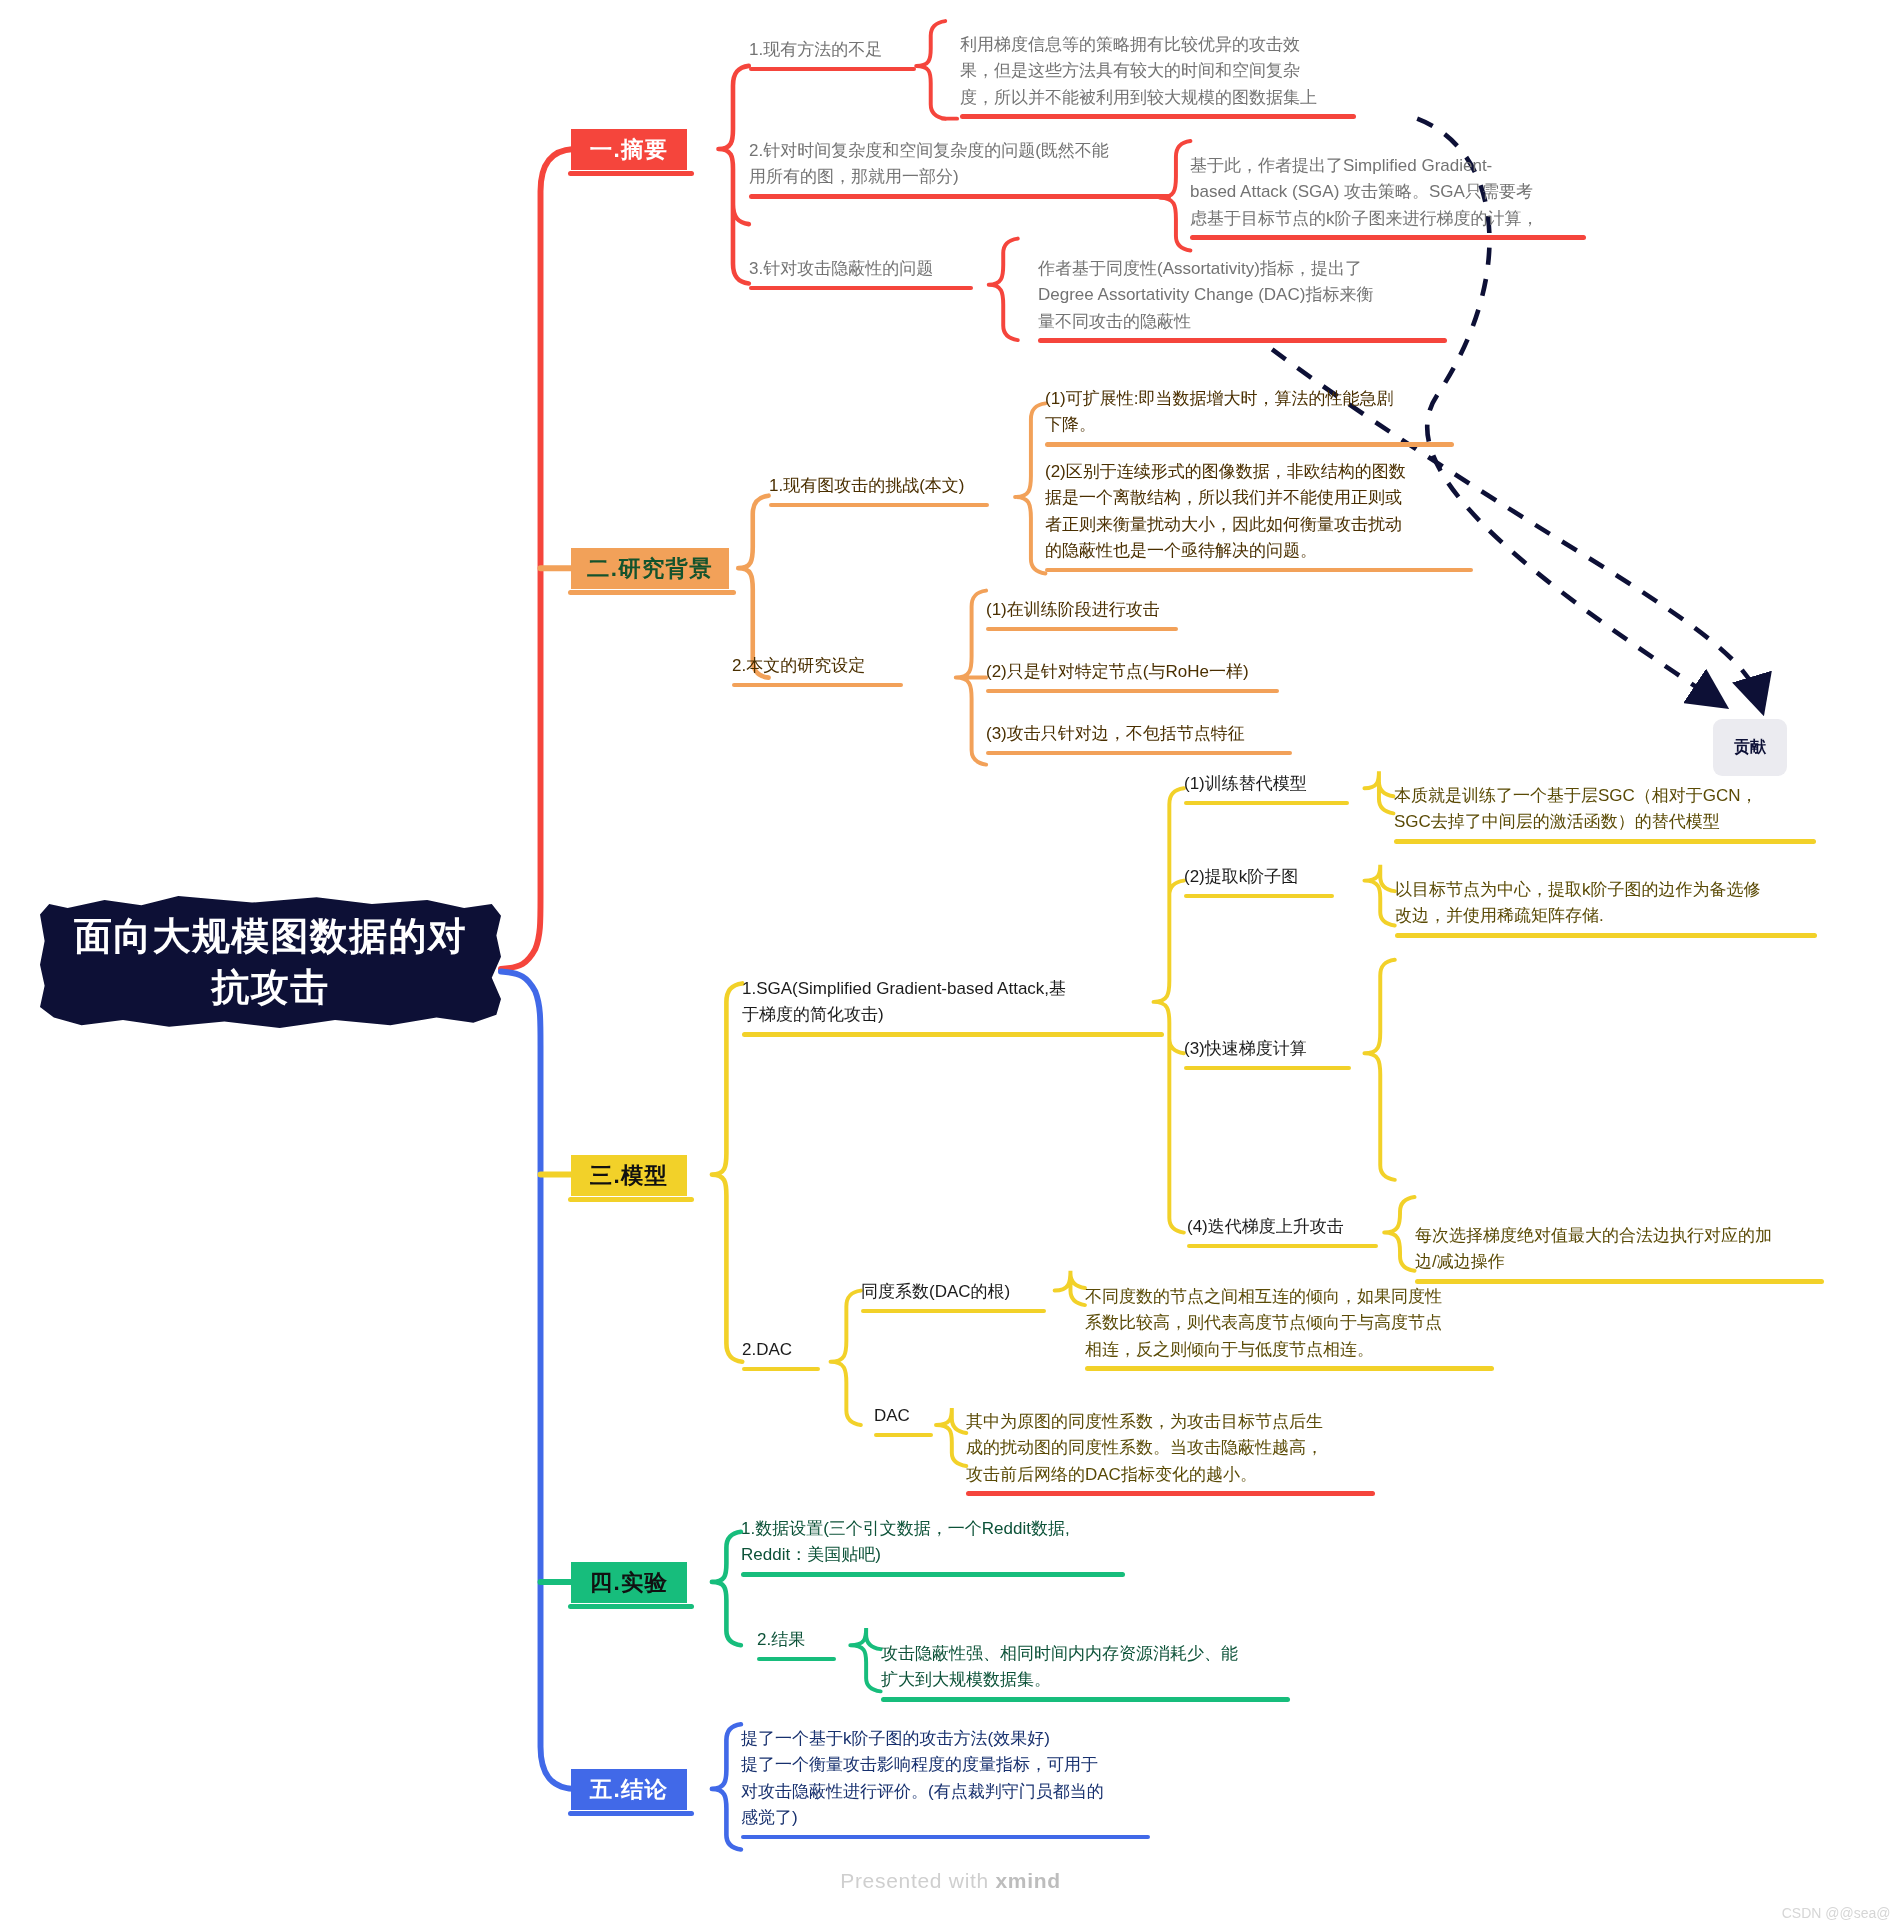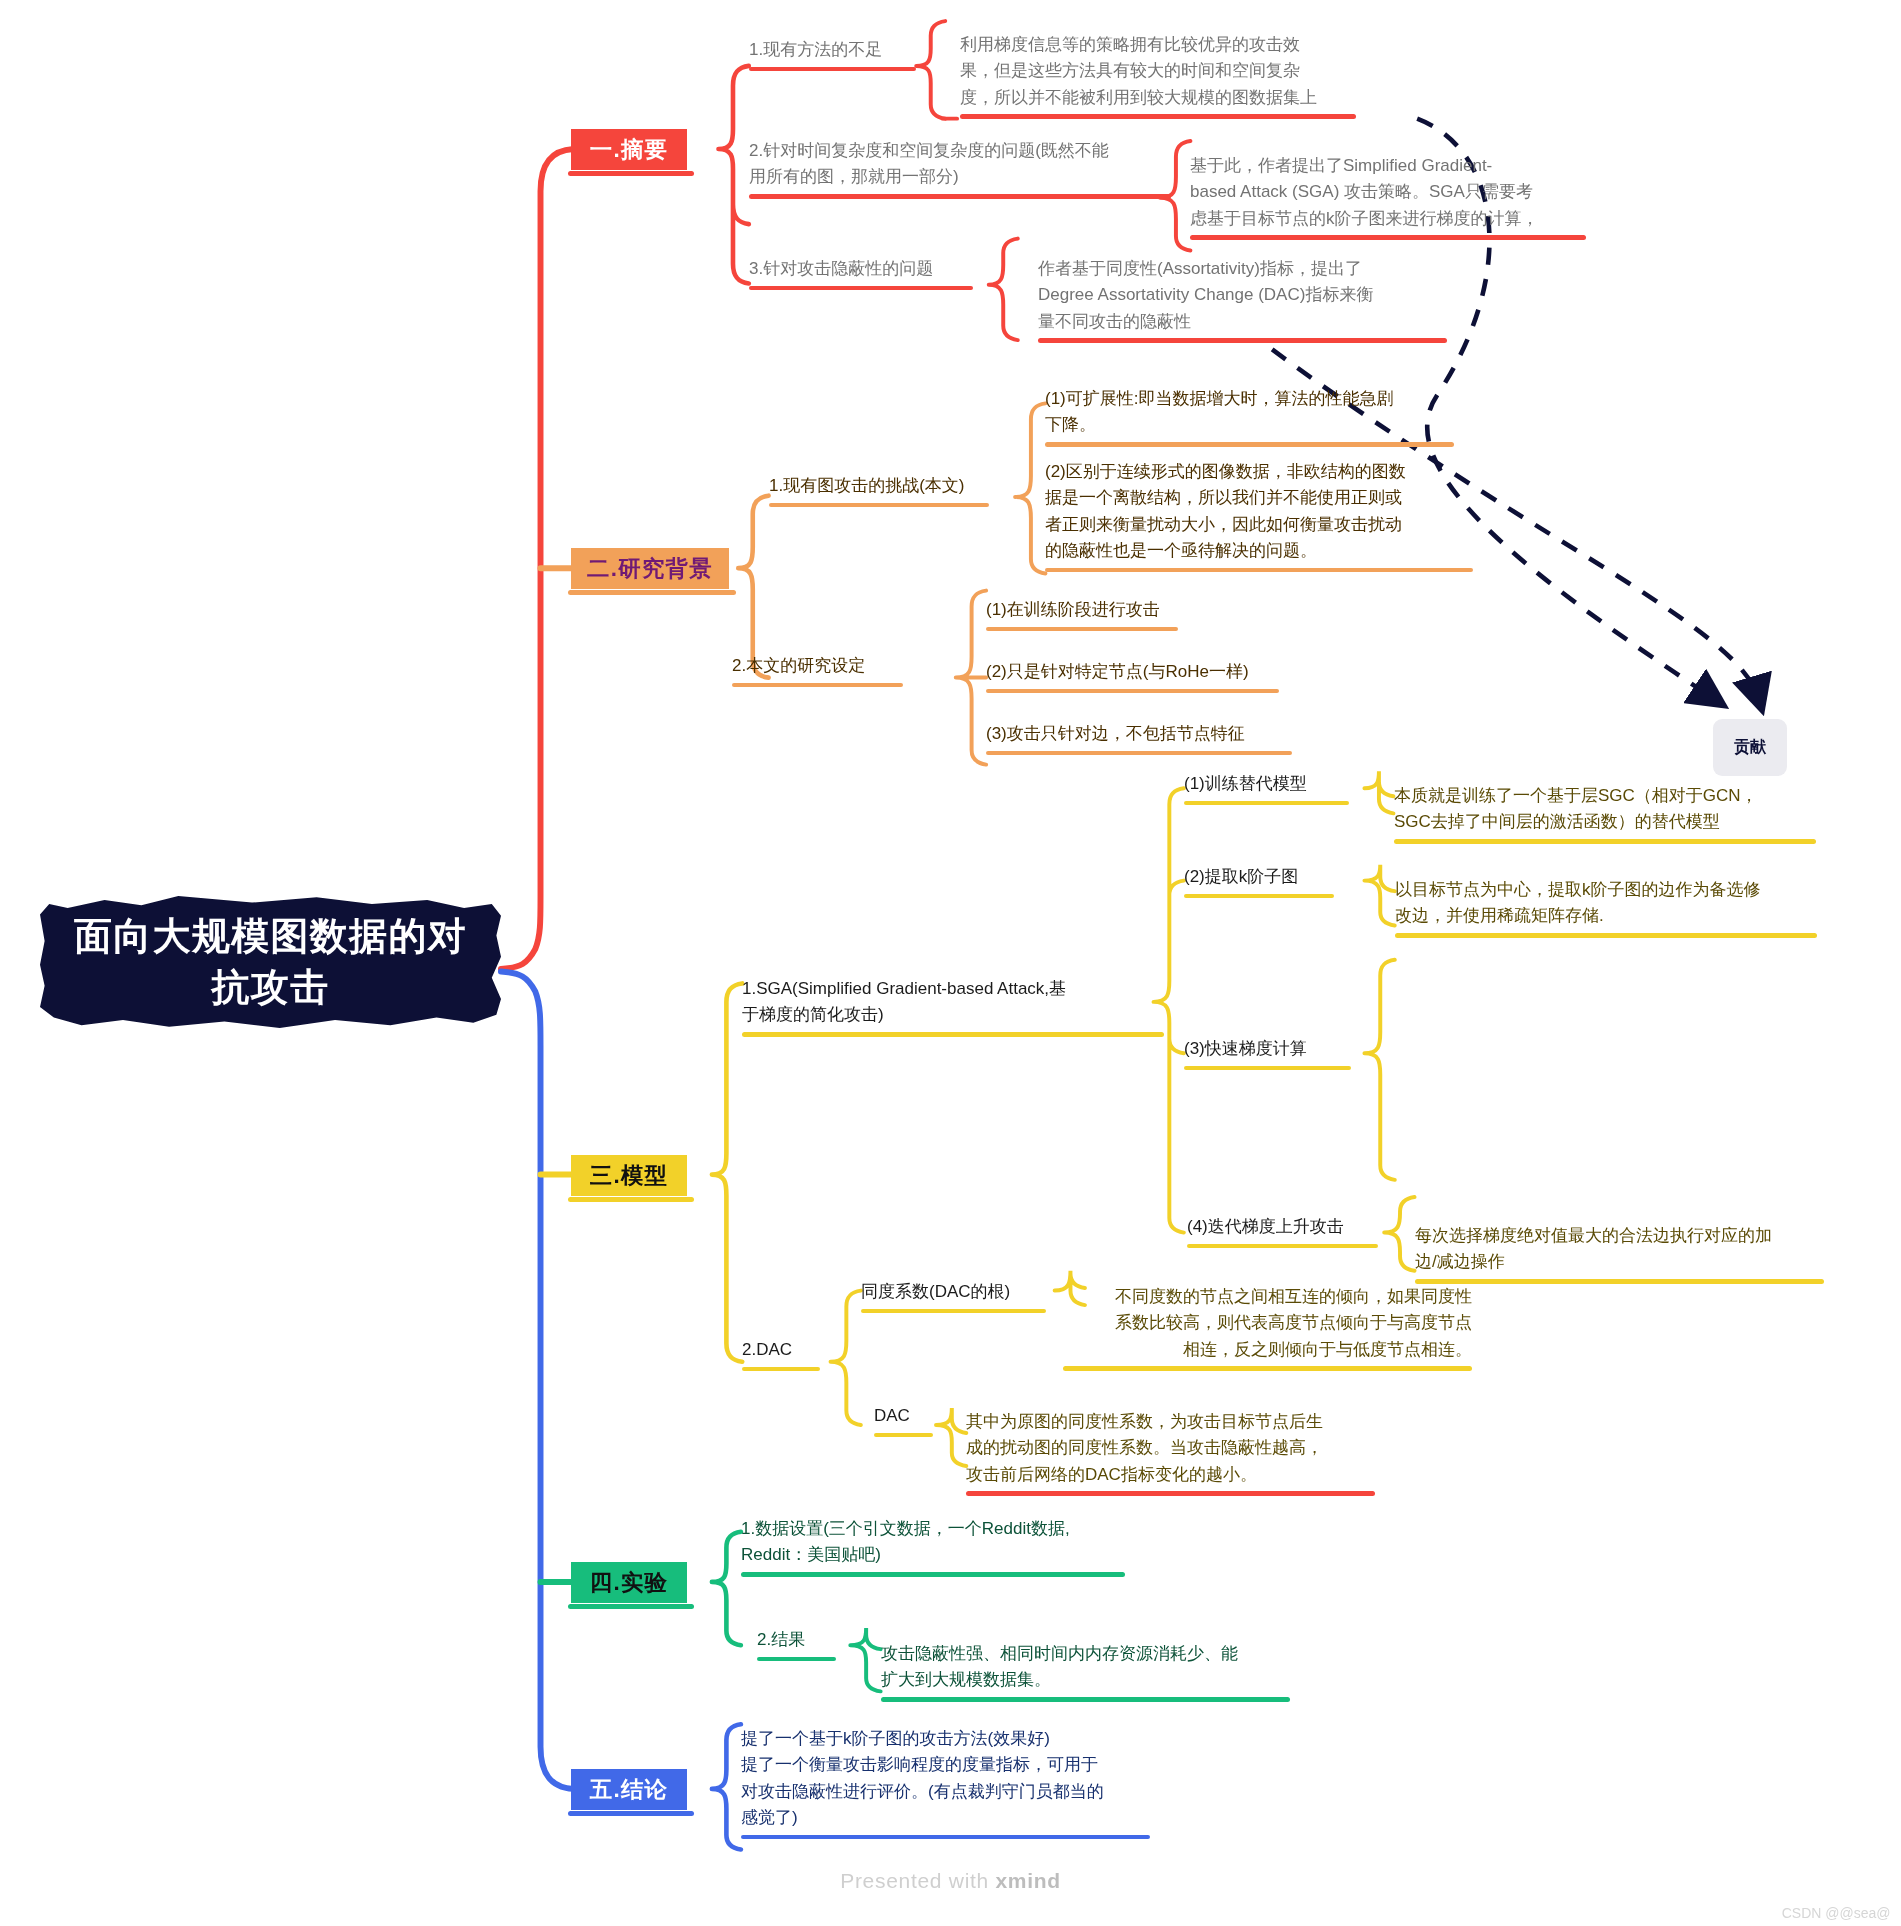--- a/index.html
+++ b/index.html
@@ -22,21 +22,21 @@
   }
   #central span{display:block;letter-spacing:1.3px;}
 
   
   .badge{
     position:absolute;display:flex;align-items:center;justify-content:center;
     font-size:22.4px;font-weight:bold;letter-spacing:1.3px;
     box-sizing:border-box;text-align:center;
   }
   .badge.red   {background:#F5453C;color:#ffffff;}
-  .badge.orange{background:#F2A159;color:#701a75;}
+  .badge.orange{background:#F2A159;color:#14532d;}
   .badge.yellow{background:#F2D129;color:#111111;}
   .badge.green {background:#17BD7C;color:#111111;}
   .badge.blue  {background:#4169E8;color:#ffffff;}
   .badge::after{
     content:"";position:absolute;left:-2.6px;right:-6.6px;bottom:-6px;height:4.6px;border-radius:2.6px;
   }
   .badge.red::after{background:#F5453C;}
   .badge.orange::after{background:#F2A159;}
   .badge.yellow::after{background:#F2D129;}
   .badge.green::after{background:#17BD7C;}
@@ -264,21 +264,21 @@
 边/减边操作</span>
   </div>
 
   <div class="node c-dark u-yellow" style="left:742px;top:1337px;width:78px;">
     <span class="txt">2.DAC</span>
   </div>
 
   <div class="node c-dark u-yellow" style="left:861px;top:1279px;width:185px;">
     <span class="txt">同度系数(DAC的根)</span>
   </div>
-  <div class="node c-yellow u-yellow" style="left:1063px;top:1284px;width:409px;text-align:right;">
+  <div class="node c-yellow u-yellow" style="left:1085px;top:1284px;width:409px;">
     <span class="txt">不同度数的节点之间相互连的倾向，如果同度性
 系数比较高，则代表高度节点倾向于与高度节点
 相连，反之则倾向于与低度节点相连。</span>
   </div>
 
   <div class="node c-dark u-yellow" style="left:874px;top:1403px;width:59px;">
     <span class="txt">DAC</span>
   </div>
   <div class="node c-yellow u-red" style="left:966px;top:1409px;width:409px;">
     <span class="txt">其中为原图的同度性系数，为攻击目标节点后生

